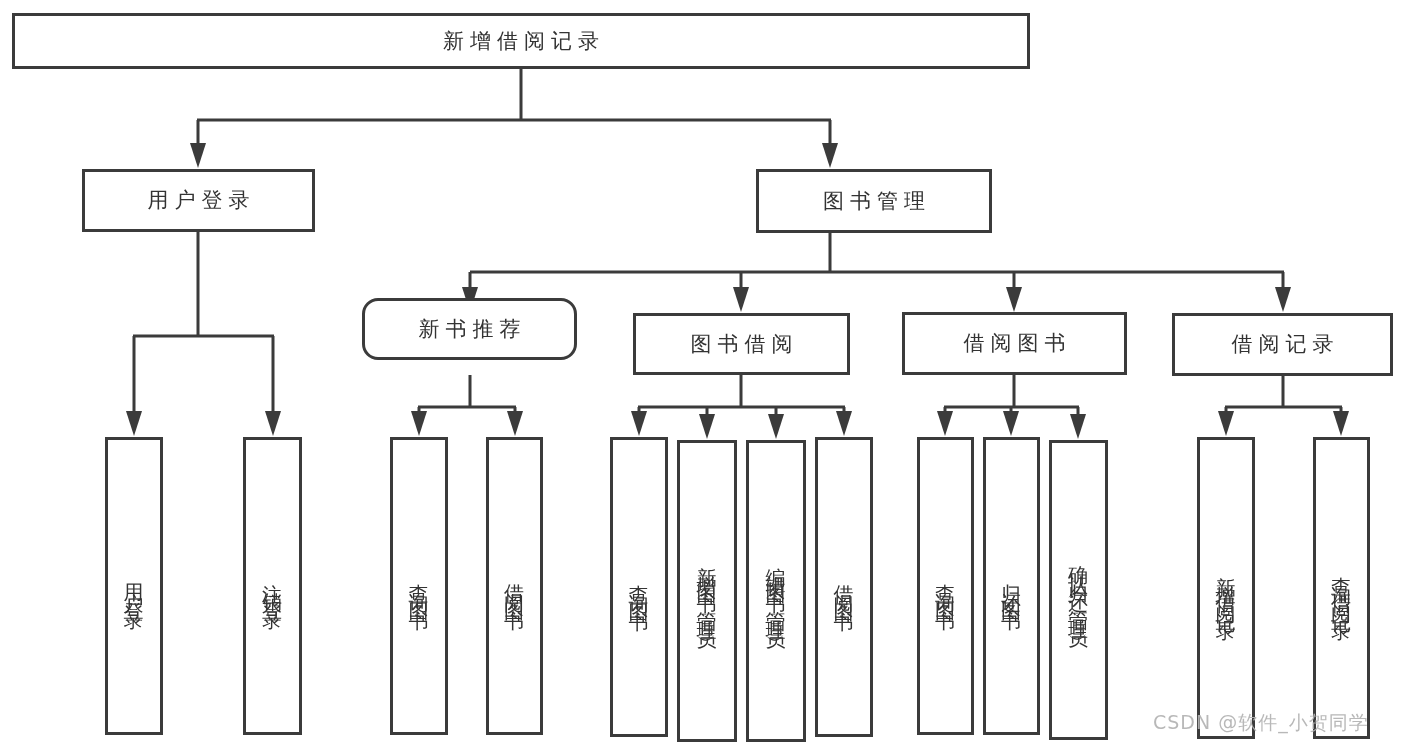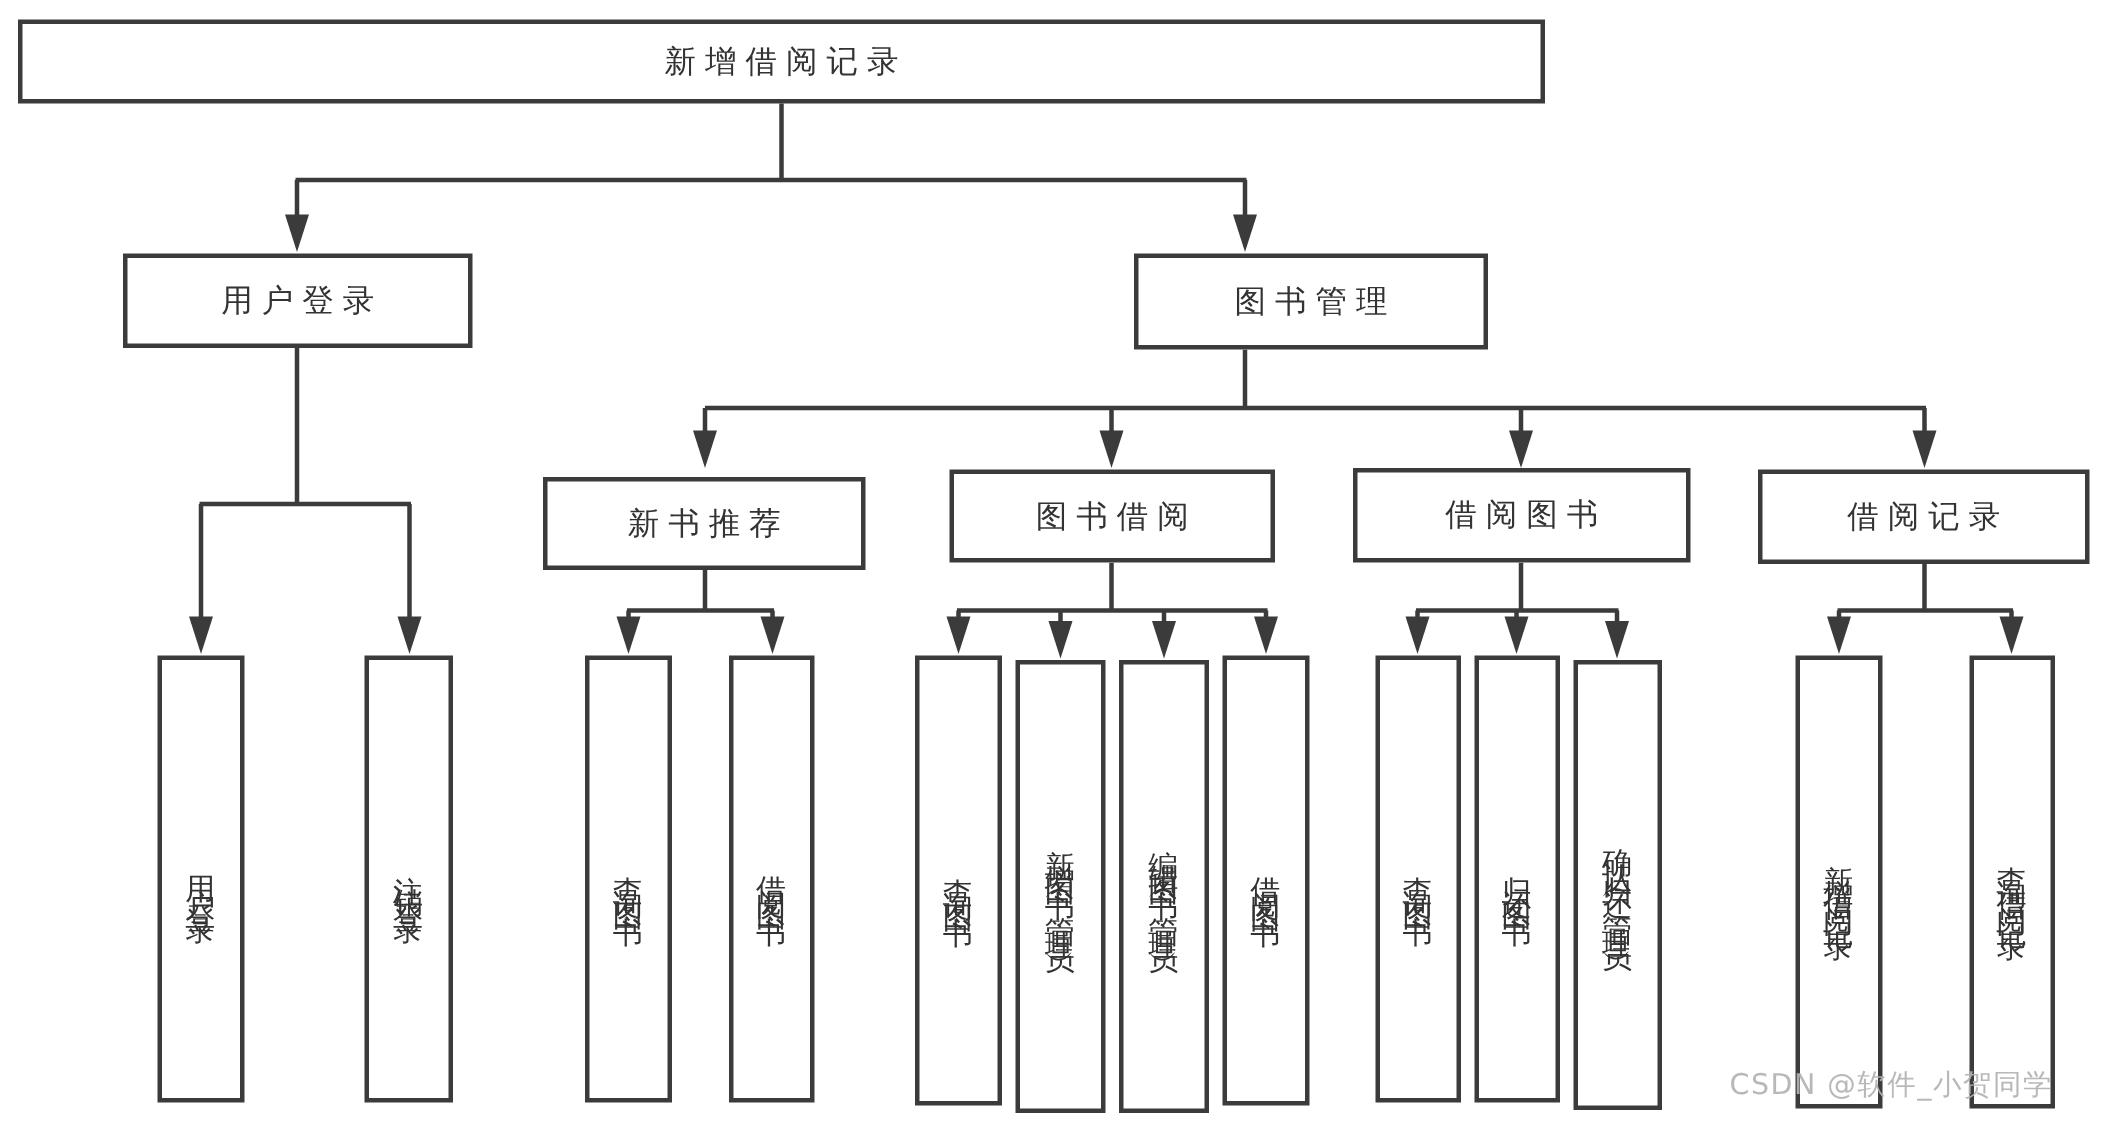--- a/index.html
+++ b/index.html
@@ -103,21 +103,21 @@
     <span class="h-label">新增借阅记录</span>
   </div>
 
   <div class="node" style="left:82px; top:169px; width:233px; height:63px;">
     <span class="h-label">用户登录</span>
   </div>
   <div class="node" style="left:712px; top:169px; width:236px; height:64px;margin-left:44px;">
     <span class="h-label">图书管理</span>
   </div>
 
-  <div class="node" style="left:362px; top:318px; width:215px; height:62px;">
+  <div class="node" style="left:362px; top:298px; width:215px; height:62px;border-radius:16px;">
     <span class="h-label">新书推荐</span>
   </div>
   <div class="node" style="left:633px; top:313px; width:217px; height:62px;">
     <span class="h-label">图书借阅</span>
   </div>
   <div class="node" style="left:902px; top:312px; width:225px; height:63px;">
     <span class="h-label">借阅图书</span>
   </div>
   <div class="node" style="left:1172px; top:313px; width:221px; height:63px;">
     <span class="h-label">借阅记录</span>

